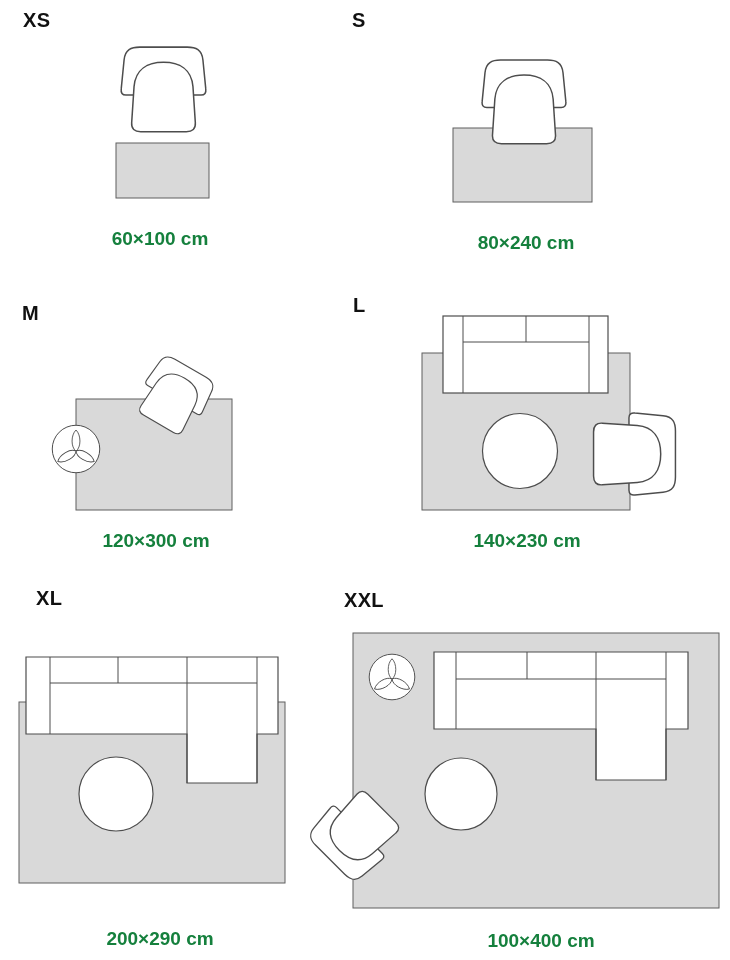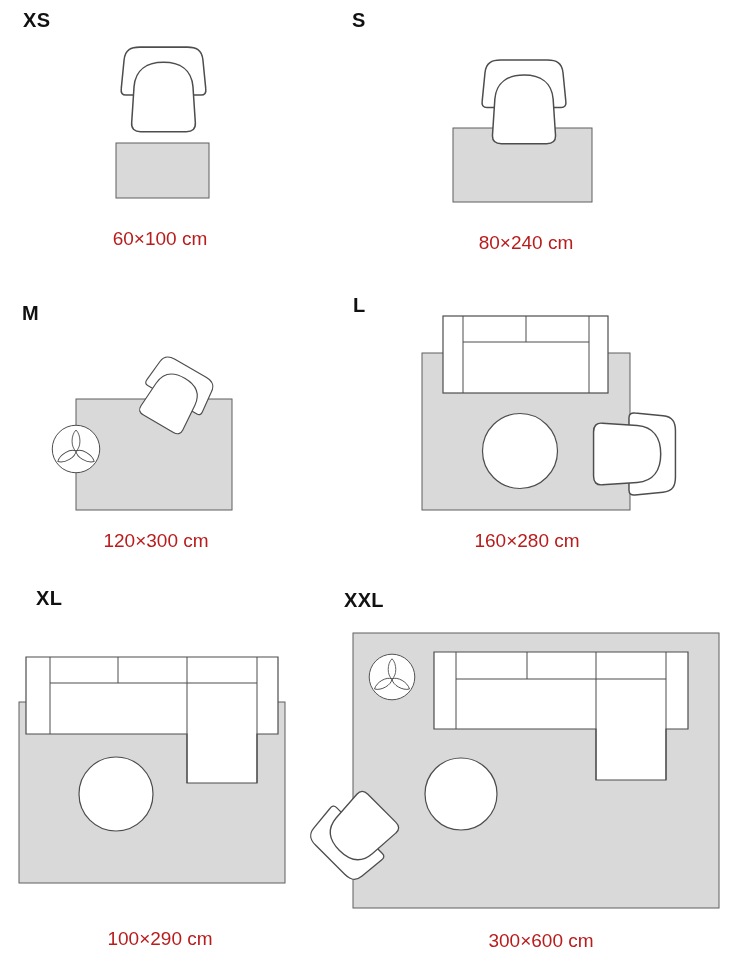--- a/index.html
+++ b/index.html
@@ -5,21 +5,21 @@
   html,body{margin:0;padding:0;background:#fff;}
   #canvas{
     position:relative;width:730px;height:960px;background:#ffffff;
     font-family:"Liberation Sans",sans-serif;overflow:hidden;border-radius:10px;
   }
   .size-label{
     position:absolute;font-size:20px;font-weight:bold;color:#111;
     line-height:1;letter-spacing:.3px;
   }
   .dims-label{
-    position:absolute;font-size:19px;font-weight:400;color:#b91c1c;
+    position:absolute;font-size:19px;font-weight:700;color:#15803d;
     line-height:1;transform:translateX(-50%);white-space:nowrap;
   }
   .scene{position:absolute;}
   svg{display:block;overflow:visible;}
 </style>
 </head>
 <body>
 
 <div id="canvas">
 
@@ -78,55 +78,55 @@
           <line x1="98" y1="36" x2="98" y2="113"></line>
           <line x1="224" y1="36" x2="224" y2="113"></line>
           <line x1="98" y1="62" x2="224" y2="62"></line>
           <line x1="161" y1="36" x2="161" y2="62"></line>
         </g>
       </g>
       <circle cx="155" cy="171" r="37.5" fill="#ffffff" stroke="#4d4d4d" stroke-width="1.2"></circle>
       <use href="#armchair" transform="translate(269.5,174) rotate(90) scale(0.92) translate(-50,-52)"></use>
     </svg>
   </div>
-  <div class="dims-label" style="left:527px;top:531px">160×280 cm</div>
+  <div class="dims-label" style="left:527px;top:531px">140×230 cm</div>
 
   <div class="size-label" style="left:36px;top:588px">XL</div>
   <div class="scene" style="left:0;top:580px">
     <svg width="330" height="330" viewBox="0 0 330 330">
       <rect x="19" y="122" width="266" height="181" fill="#d9d9d9" stroke="#5f5f5f" stroke-width="1"></rect>
       <g fill="#ffffff" stroke="#4d4d4d">
         <path d="M26,77 L278,77 L278,154 L257,154 L257,203 L187,203 L187,154 L26,154 Z" stroke-width="1.2" stroke-linejoin="miter"></path>
         <g stroke-width="1">
           <line x1="50" y1="77" x2="50" y2="154"></line>
           <line x1="118" y1="77" x2="118" y2="103"></line>
           <line x1="50" y1="103" x2="257" y2="103"></line>
           <line x1="187" y1="77" x2="187" y2="203"></line>
           <line x1="257" y1="77" x2="257" y2="203"></line>
         </g>
       </g>
       <circle cx="116" cy="214" r="37" fill="#ffffff" stroke="#4d4d4d" stroke-width="1.2"></circle>
     </svg>
   </div>
-  <div class="dims-label" style="left:160px;top:929px">100×290 cm</div>
+  <div class="dims-label" style="left:160px;top:929px">200×290 cm</div>
 
   <div class="size-label" style="left:344px;top:590px">XXL</div>
   <div class="scene" style="left:300px;top:580px">
     <svg width="430" height="330" viewBox="0 0 430 330">
       <rect x="53" y="53" width="366" height="275" fill="#d9d9d9" stroke="#5f5f5f" stroke-width="1"></rect>
       <use href="#plant" transform="translate(92,97) scale(0.48) translate(-50,-50)"></use>
       <g fill="#ffffff" stroke="#4d4d4d">
         <path d="M134,72 L388,72 L388,149 L366,149 L366,200 L296,200 L296,149 L134,149 Z" stroke-width="1.2" stroke-linejoin="miter"></path>
         <g stroke-width="1">
           <line x1="156" y1="72" x2="156" y2="149"></line>
           <line x1="227" y1="72" x2="227" y2="99"></line>
           <line x1="156" y1="99" x2="366" y2="99"></line>
           <line x1="296" y1="72" x2="296" y2="200"></line>
           <line x1="366" y1="72" x2="366" y2="200"></line>
         </g>
       </g>
       <circle cx="161" cy="214" r="36" fill="#ffffff" stroke="#4d4d4d" stroke-width="1.2"></circle>
       <use href="#armchair" transform="translate(56,254) rotate(-135) scale(0.82) translate(-50,-52)"></use>
     </svg>
   </div>
-  <div class="dims-label" style="left:541px;top:931px">300×600 cm</div>
+  <div class="dims-label" style="left:541px;top:931px">100×400 cm</div>
 
 </div>
 
 </body></html>

